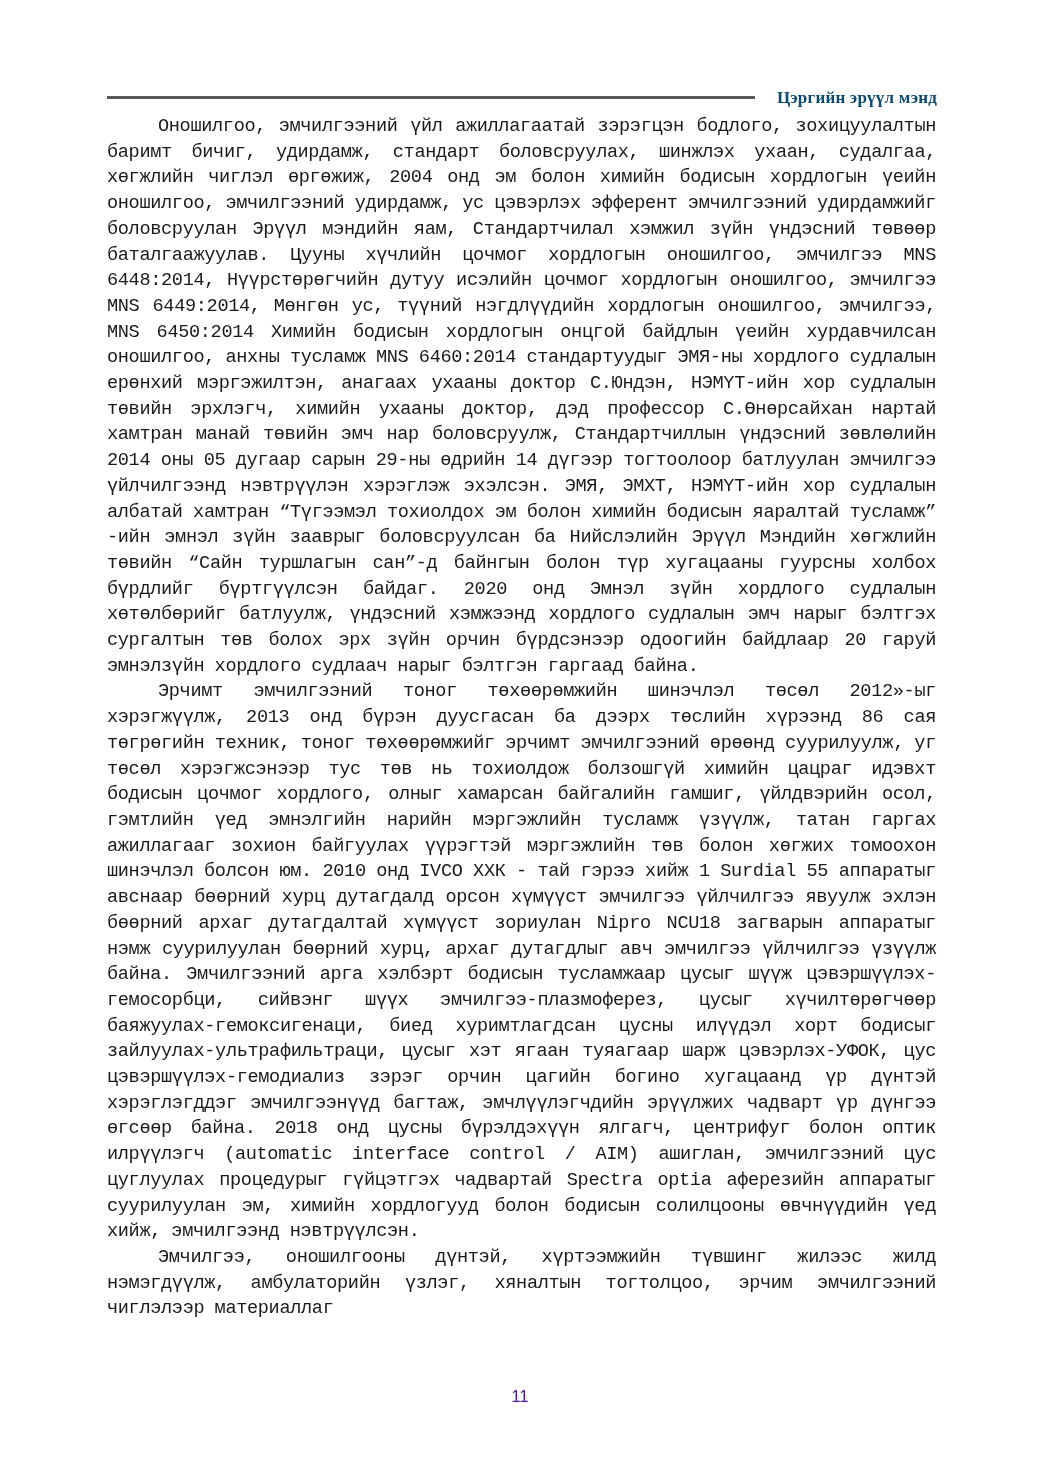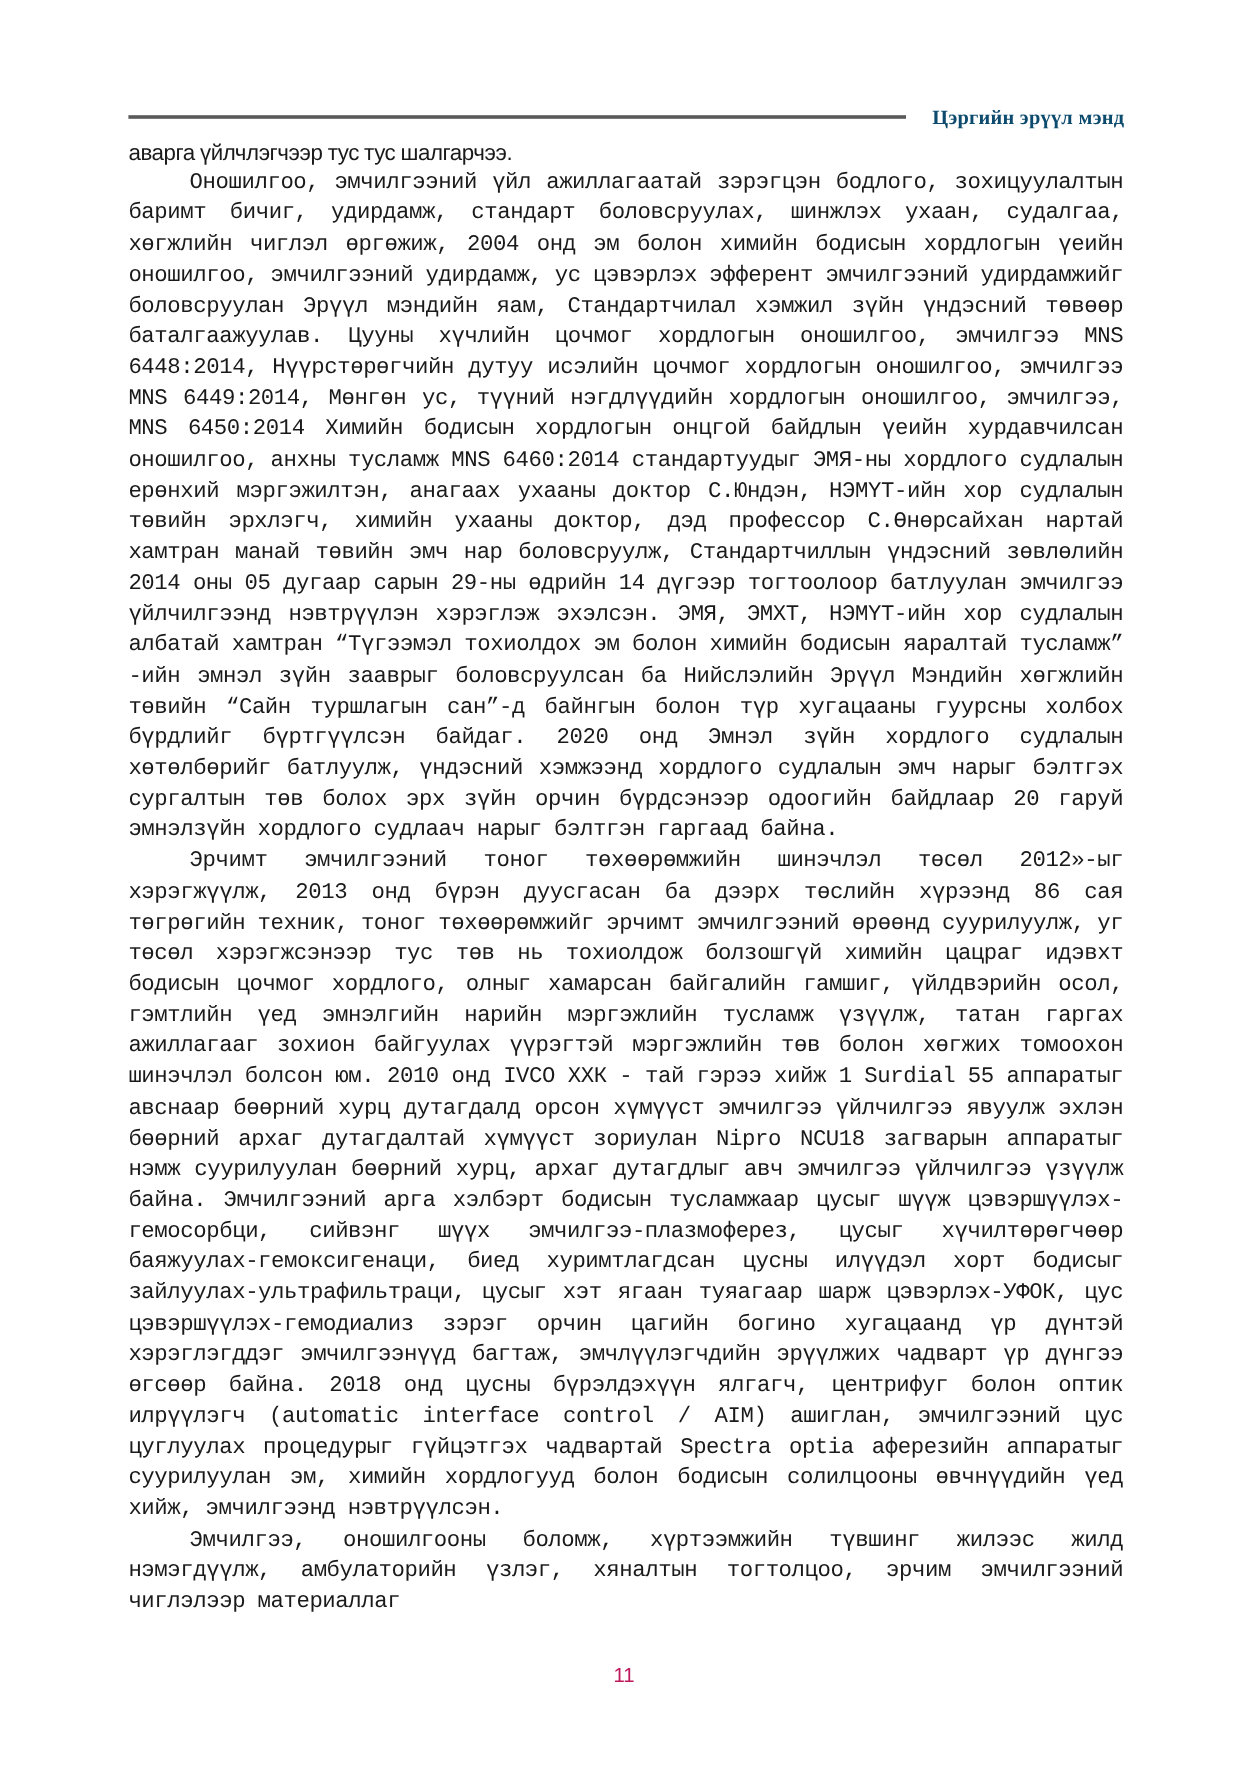--- a/index.html
+++ b/index.html
@@ -61,31 +61,30 @@
       font-family: Liberation Mono, monospace;
     }
     .page-number {
       position: absolute;
       top: 1387px;
       left: 0;
       width: 1040px;
       text-align: center;
       font-family: "Liberation Sans", "DejaVu Sans", sans-serif;
       font-size: 17px;
-      color: #be185d;
+      color: #4c1d95;
     }
   </style>
 </head>
 <body>
 
 <div class="header">
   <div class="header-rule"></div>
   <div class="header-title">Цэргийн эрүүл мэнд</div>
 </div>
 
 <div class="content">
-  <p class="para">аварга үйлчлэгчээр тус тус шалгарчээ.</p>
   <p class="para indent">Оношилгоо, эмчилгээний үйл ажиллагаатай зэрэгцэн бодлого, зохицуулалтын баримт бичиг, удирдамж, стандарт боловсруулах, шинжлэх ухаан, судалгаа, хөгжлийн чиглэл өргөжиж, 2004 онд эм болон химийн бодисын хордлогын үеийн оношилгоо, эмчилгээний удирдамж, ус цэвэрлэх эфферент эмчилгээний удирдамжийг боловсруулан Эрүүл мэндийн яам, Стандартчилал хэмжил зүйн үндэсний төвөөр баталгаажуулав. Цууны хүчлийн цочмог хордлогын оношилгоо, эмчилгээ MNS 6448:2014, Нүүрстөрөгчийн дутуу исэлийн цочмог хордлогын оношилгоо, эмчилгээ MNS 6449:2014, Мөнгөн ус, түүний нэгдлүүдийн хордлогын оношилгоо, эмчилгээ, MNS 6450:2014 Химийн бодисын хордлогын онцгой байдлын үеийн хурдавчилсан оношилгоо, анхны тусламж MNS 6460:2014 стандартуудыг ЭМЯ-ны хордлого судлалын ерөнхий мэргэжилтэн, анагаах ухааны доктор С.Юндэн, НЭМҮТ-ийн хор судлалын төвийн эрхлэгч, химийн ухааны доктор, дэд профессор С.Өнөрсайхан нартай хамтран манай төвийн эмч нар боловсруулж, Стандартчиллын үндэсний зөвлөлийн 2014 оны 05 дугаар сарын 29-ны өдрийн 14 дүгээр тогтоолоор батлуулан эмчилгээ үйлчилгээнд нэвтрүүлэн хэрэглэж эхэлсэн. ЭМЯ, ЭМХТ, НЭМҮТ-ийн хор судлалын албатай хамтран “Түгээмэл тохиолдох эм болон химийн бодисын яаралтай тусламж” -ийн эмнэл зүйн зааврыг боловсруулсан ба Нийслэлийн Эрүүл Мэндийн хөгжлийн төвийн “Сайн туршлагын сан”-д байнгын болон түр хугацааны гуурсны холбох бүрдлийг бүртгүүлсэн байдаг. 2020 онд Эмнэл зүйн хордлого судлалын хөтөлбөрийг батлуулж, үндэсний хэмжээнд хордлого судлалын эмч нарыг бэлтгэх сургалтын төв болох эрх зүйн орчин бүрдсэнээр одоогийн байдлаар 20 гаруй эмнэлзүйн хордлого судлаач нарыг бэлтгэн гаргаад байна.</p>
   <p class="para indent">Эрчимт эмчилгээний тоног төхөөрөмжийн шинэчлэл төсөл 2012»-ыг хэрэгжүүлж, 2013 онд бүрэн дуусгасан ба дээрх төслийн хүрээнд 86 сая төгрөгийн техник, тоног төхөөрөмжийг эрчимт эмчилгээний өрөөнд суурилуулж, уг төсөл хэрэгжсэнээр тус төв нь тохиолдож болзошгүй химийн цацраг идэвхт бодисын цочмог хордлого, олныг хамарсан байгалийн гамшиг, үйлдвэрийн осол, гэмтлийн үед эмнэлгийн нарийн мэргэжлийн тусламж үзүүлж, татан гаргах ажиллагааг зохион байгуулах үүрэгтэй мэргэжлийн төв болон хөгжих томоохон шинэчлэл болсон юм. 2010 онд IVCO ХХК - тай гэрээ хийж 1 Surdial 55 аппаратыг авснаар бөөрний хурц дутагдалд орсон хүмүүст эмчилгээ үйлчилгээ явуулж эхлэн бөөрний архаг дутагдалтай хүмүүст зориулан Nipro NCU18 загварын аппаратыг нэмж суурилуулан бөөрний хурц, архаг дутагдлыг авч эмчилгээ үйлчилгээ үзүүлж байна. Эмчилгээний арга хэлбэрт бодисын тусламжаар цусыг шүүж цэвэршүүлэх-гемосорбци, сийвэнг шүүх эмчилгээ-плазмоферез, цусыг хүчилтөрөгчөөр баяжуулах-гемоксигенаци, биед хуримтлагдсан цусны илүүдэл хорт бодисыг зайлуулах-ультрафильтраци, цусыг хэт ягаан туяагаар шарж цэвэрлэх-УФОК, цус цэвэршүүлэх-гемодиализ зэрэг орчин цагийн богино хугацаанд үр дүнтэй хэрэглэгддэг эмчилгээнүүд багтаж, эмчлүүлэгчдийн эрүүлжих чадварт үр дүнгээ өгсөөр байна. 2018 онд цусны бүрэлдэхүүн ялгагч, центрифуг болон оптик илрүүлэгч (automatic interface control / AIM) ашиглан, эмчилгээний цус цуглуулах процедурыг гүйцэтгэх чадвартай Spectra optia  аферезийн аппаратыг суурилуулан эм, химийн хордлогууд болон бодисын солилцооны өвчнүүдийн үед хийж, эмчилгээнд нэвтрүүлсэн.</p>
-  <p class="para indent">Эмчилгээ, оношилгооны боломж, хүртээмжийн түвшинг жилээс жилд нэмэгдүүлж, амбулаторийн үзлэг, хяналтын тогтолцоо, эрчим эмчилгээний чиглэлээр материаллаг</p>
+  <p class="para indent">Эмчилгээ, оношилгооны дүнтэй, хүртээмжийн түвшинг жилээс жилд нэмэгдүүлж, амбулаторийн үзлэг, хяналтын тогтолцоо, эрчим эмчилгээний чиглэлээр материаллаг</p>
 </div>
 
 <div class="page-number">11</div>
 
 </body></html>

